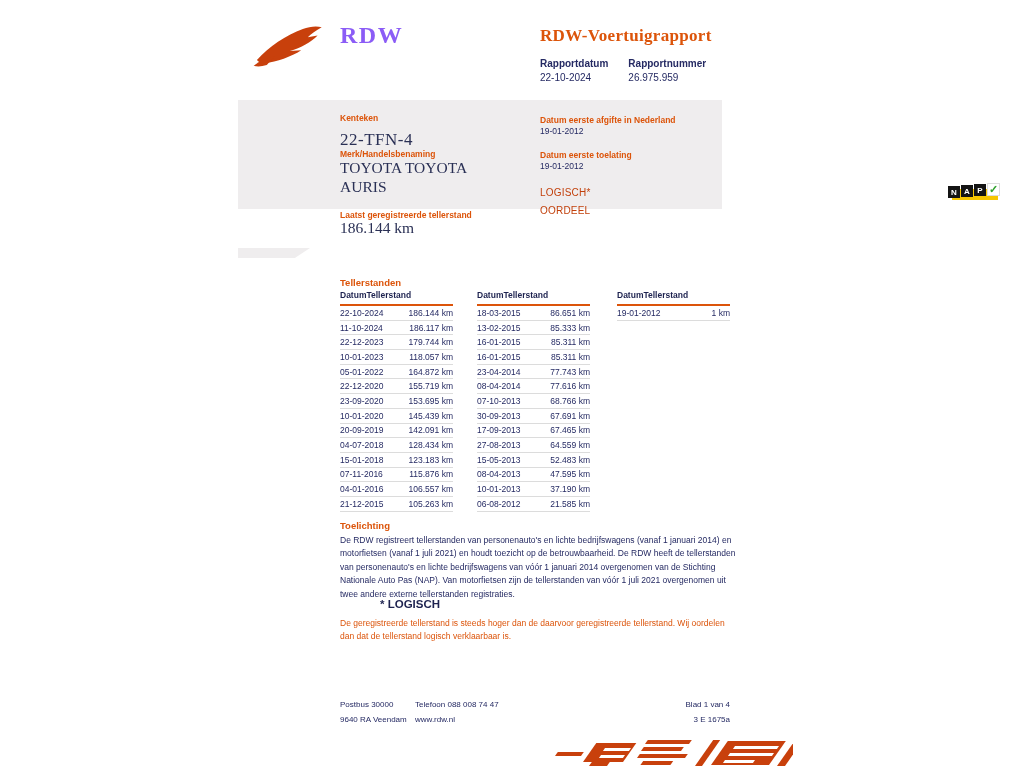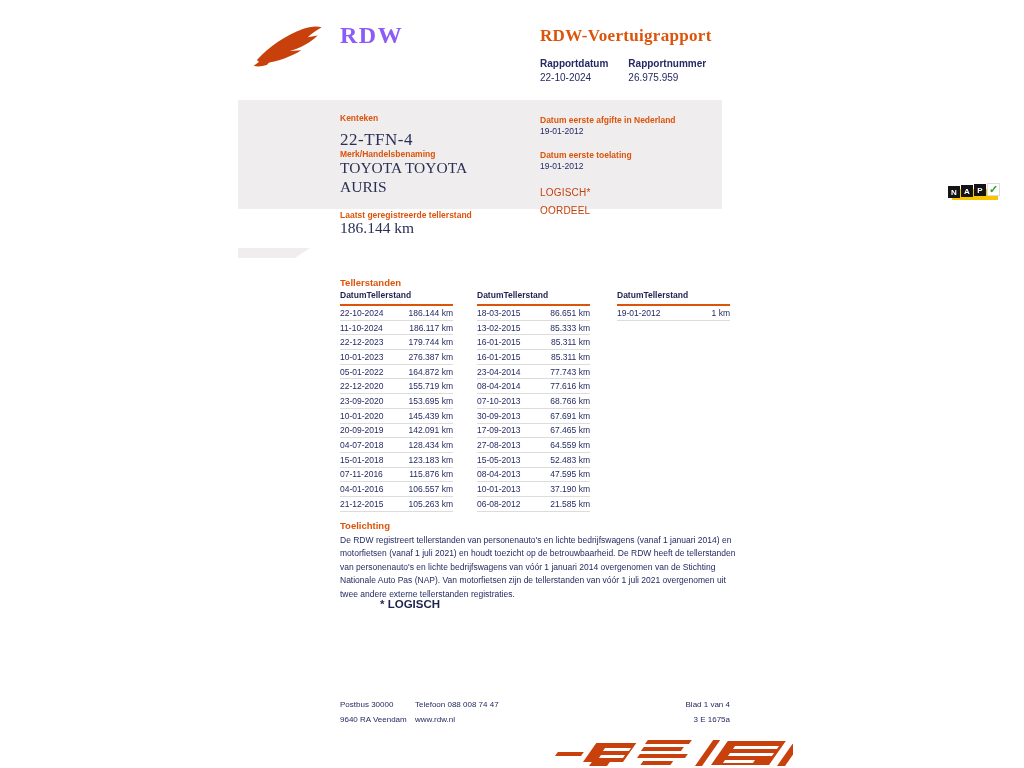--- a/index.html
+++ b/index.html
@@ -156,21 +156,21 @@
       <div class="t-row">
         <span>11-10-2024</span>
         <span>186.117 km</span>
       </div>
       <div class="t-row">
         <span>22-12-2023</span>
         <span>179.744 km</span>
       </div>
       <div class="t-row">
         <span>10-01-2023</span>
-        <span>276.387 km</span>
+        <span>118.057 km</span>
       </div>
       <div class="t-row">
         <span>05-01-2022</span>
         <span>164.872 km</span>
       </div>
       <div class="t-row">
         <span>22-12-2020</span>
         <span>155.719 km</span>
       </div>
       <div class="t-row">
@@ -275,20 +275,21 @@
       </div>
       <div class="t-row">
         <span>19-01-2012</span>
         <span>1 km</span>
       </div>
     </div>
 
   <div class="section-h toelichting-h">Toelichting</div>
   <div class="toelichting-body">De RDW registreert tellerstanden van personenauto's en lichte bedrijfswagens (vanaf 1 januari 2014) en motorfietsen (vanaf 1 juli 2021) en houdt toezicht op de betrouwbaarheid. De RDW heeft de tellerstanden van personenauto's en lichte bedrijfswagens van vóór 1 januari 2014 overgenomen van de Stichting Nationale Auto Pas (NAP). Van motorfietsen zijn de tellerstanden van vóór 1 juli 2021 overgenomen uit twee andere externe tellerstanden registraties.</div>
   <div class="logisch-h">* LOGISCH</div>
+  <div class="logisch-body">De geregistreerde tellerstand is steeds hoger dan de daarvoor geregistreerde tellerstand. Wij oordelen dan dat de tellerstand logisch verklaarbaar is.</div>
 
   <div class="footer-txt f-postbus">Postbus 30000</div>
   <div class="footer-txt f-city">9640 RA Veendam</div>
   <div class="footer-txt f-tel">Telefoon 088 008 74 47</div>
   <div class="footer-txt f-web">www.rdw.nl</div>
   <div class="footer-txt f-blad">Blad 1 van 4</div>
   <div class="footer-txt f-code">3 E 1675a</div>
 
   <svg class="deco" viewBox="0 0 240 33" xmlns="http://www.w3.org/2000/svg">
     <g fill="#C8400C">

